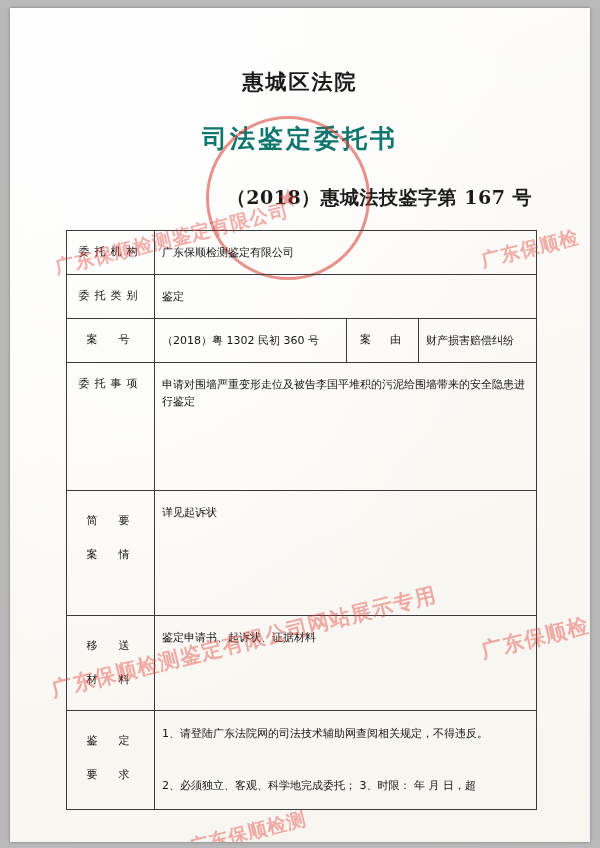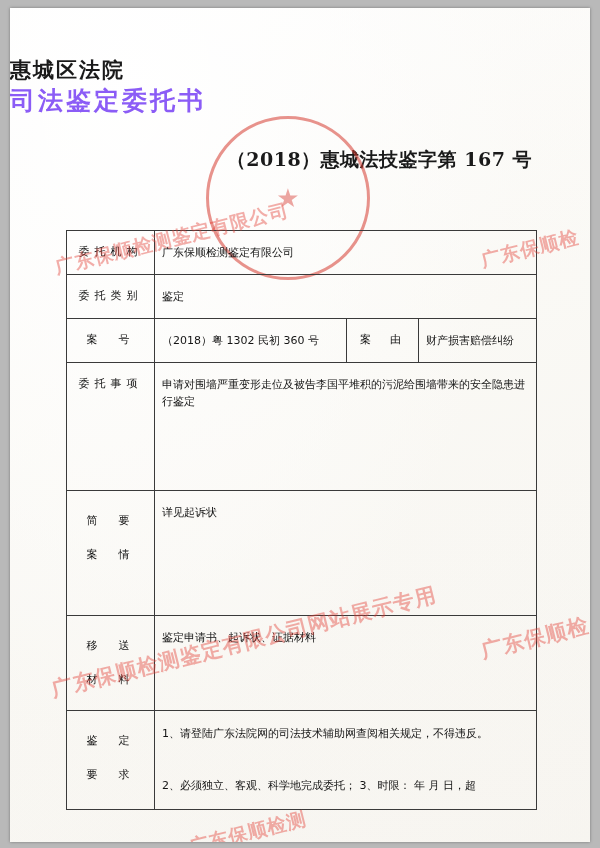--- a/index.html
+++ b/index.html
@@ -31,35 +31,37 @@
     background:
       radial-gradient(ellipse at 20% 10%, rgba(255,255,255,0.9), rgba(250,248,244,0.2) 60%),
       linear-gradient(160deg, #fefefe 0%, #faf9f5 45%, #f6f4ef 100%);
     pointer-events: none;
   }
   .content {
     position: absolute;
     inset: 0;
   }
   .title-block {
-    padding-top: 48px;
+    text-align: center;
+    padding-top: 60px;
   }
   .doc-title {
     font-family: "DejaVu Serif", "Liberation Serif", serif;
     font-size: 21px;
     font-weight: bold;
     color: #1a1a1a;
     letter-spacing: 2px;
   }
   .doc-subtitle {
     font-family: "DejaVu Serif", "Liberation Serif", serif;
     font-size: 25px;
     font-weight: bold;
-    color: #8b5cf6;
+    color: #0f766e;
     letter-spacing: 3px;
+    margin-top: 26px;
   }
   .doc-number {
     font-family: "DejaVu Serif", "Liberation Serif", serif;
     font-size: 19px;
     font-weight: bold;
     color: #1a1a1a;
     text-align: right;
     padding-right: 58px;
     margin-top: 30px;
     letter-spacing: 0.5px;

